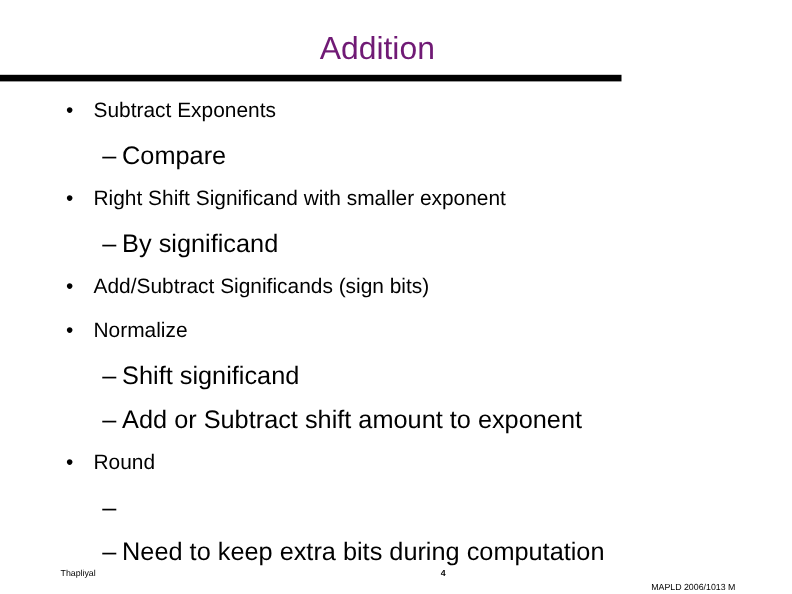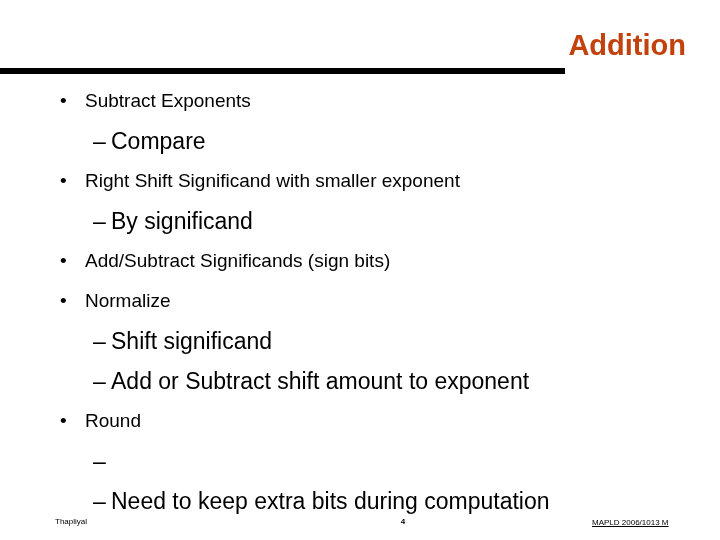--- a/index.html
+++ b/index.html
@@ -19,26 +19,26 @@
     background: #ffffff;
     overflow: hidden;
   }
 
   
   #slide-title {
     position: absolute;
     left: 0;
     top: 27px;
     width: 686px;
-    text-align: right;
+    text-align: center;
     font-family: "Liberation Sans", sans-serif;
     font-size: 29px;
-    font-weight: bold;
+    font-weight: normal;
     line-height: 36px;
-    color: #c2410c;
+    color: #701a75;
     letter-spacing: 0px;
     white-space: nowrap;
   }
 
   
   #title-rule {
     position: absolute;
     left: 0px;
     top: 68px;
     width: 565px;
@@ -117,25 +117,24 @@
     top: 5px;
     width: 806px;
     text-align: center;
     font-size: 8px;
     font-weight: bold;
     color: #000000;
   }
   #footer-right {
     position: absolute;
     left: 592px;
-    top: 6px;
+    top: 17px;
     font-size: 8px;
     color: #000000;
     white-space: nowrap;
-    text-decoration: underline;
   }
 </style>
 </head>
 <body>
 
 <div id="slide" style="background: rgb(255, 255, 255);">
 
   <div id="slide-title">Addition</div>
 
   <div id="title-rule" style="background: rgb(0, 0, 0);"></div>

